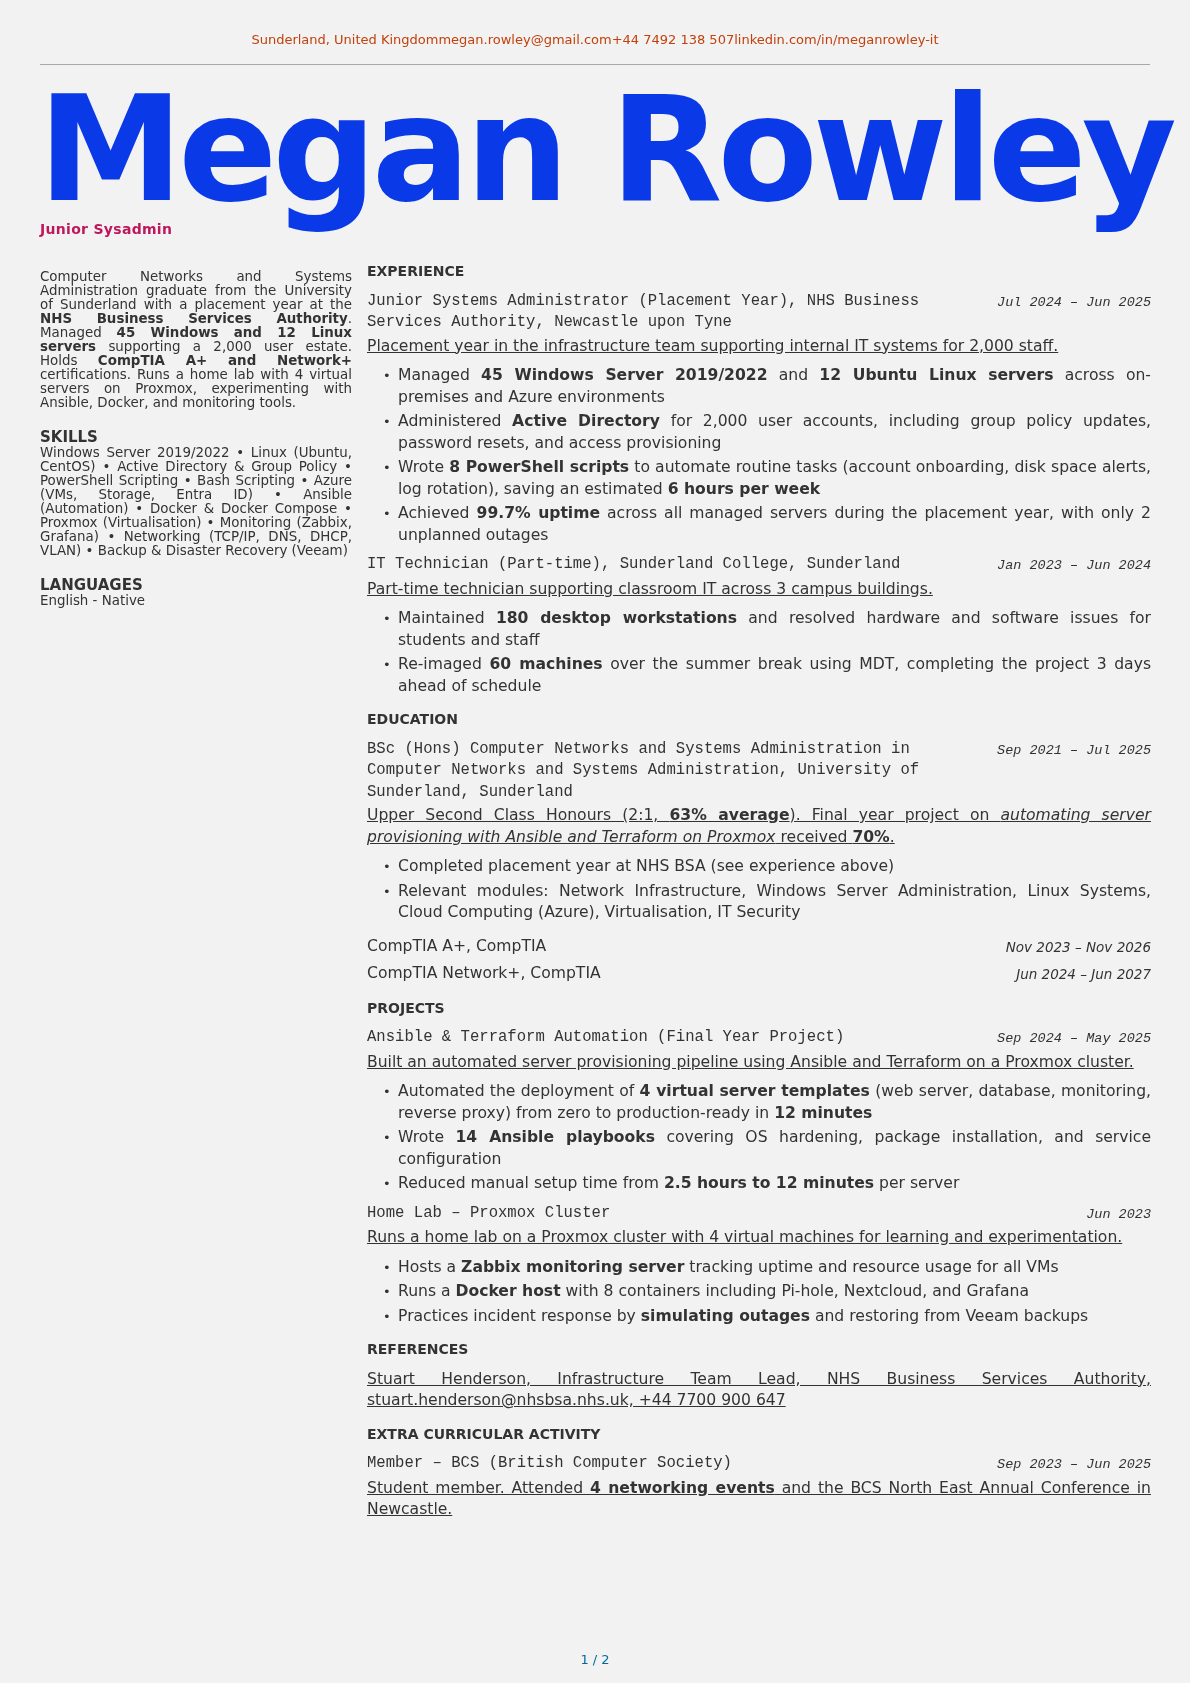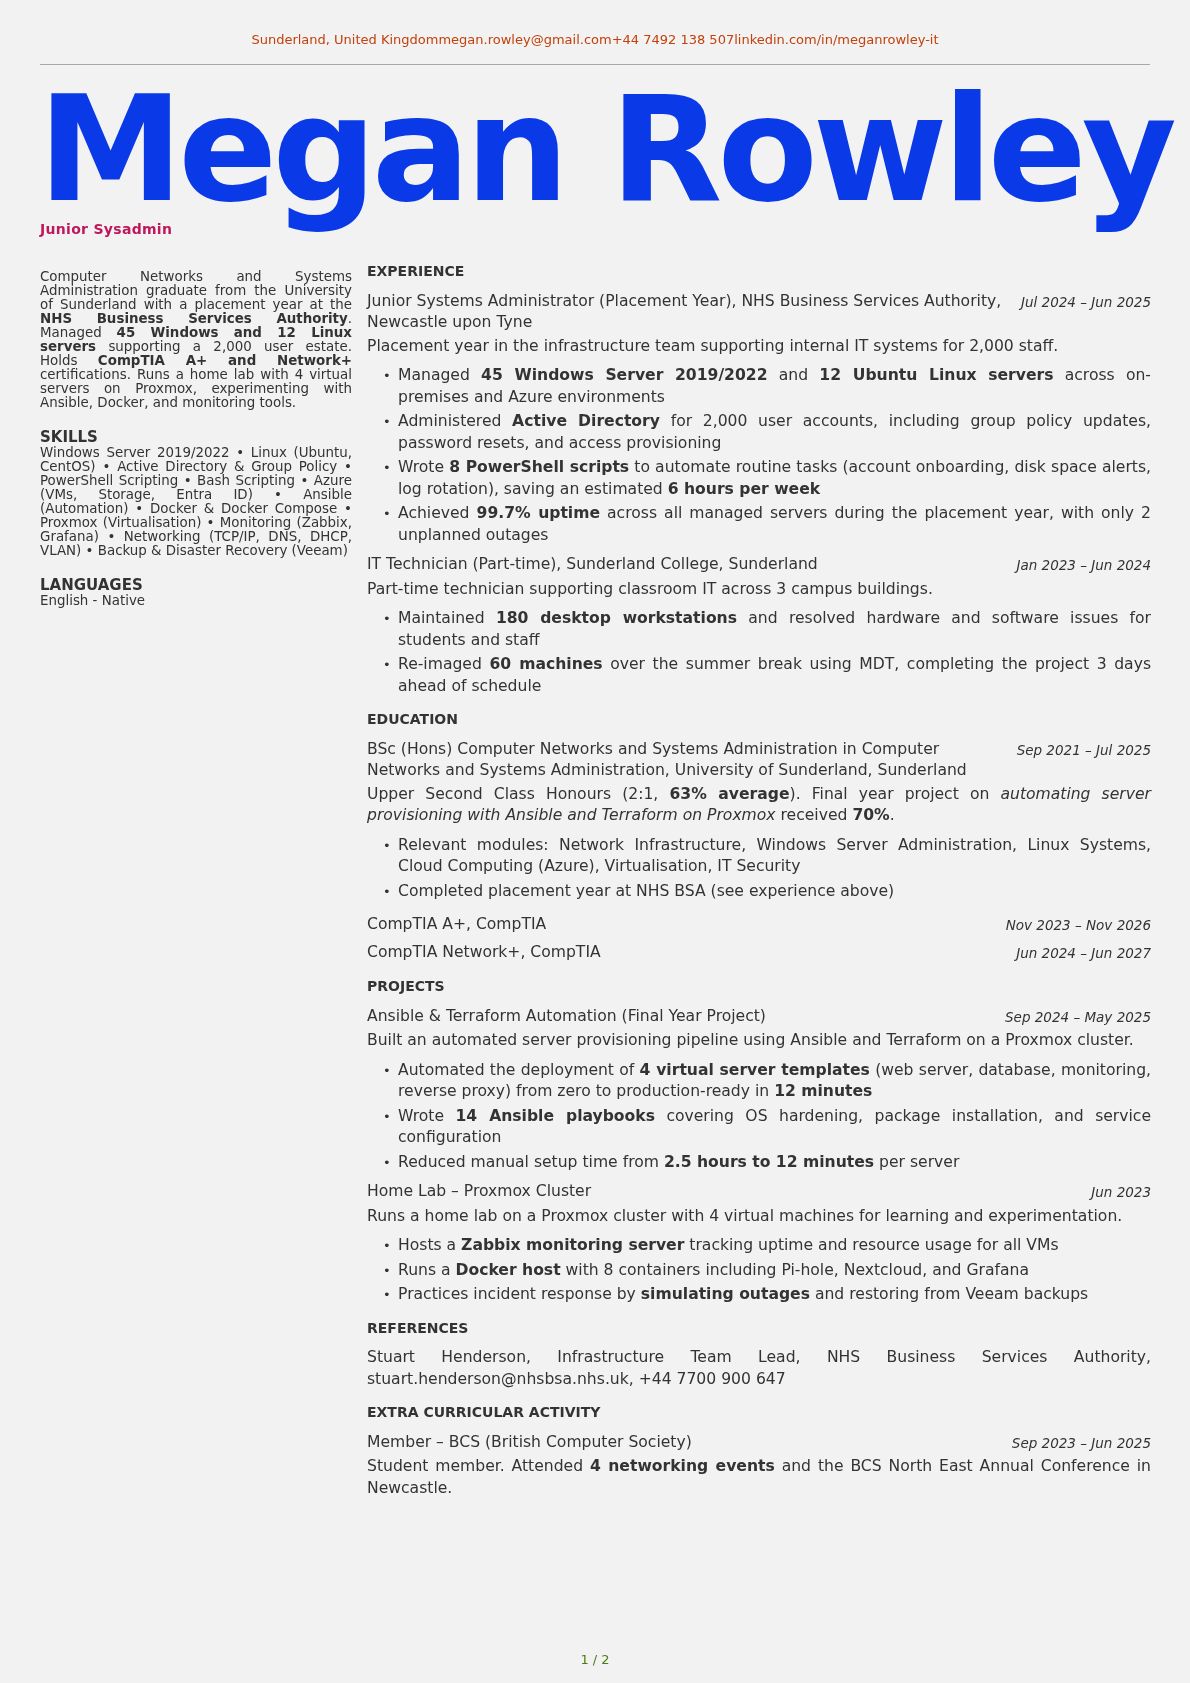--- a/index.html
+++ b/index.html
@@ -38,33 +38,33 @@
   .main {
     position: absolute; left: 367px; top: 261px; width: 784px;
     font-size: 15.6px; line-height: 21.5px; color: #333;
   }
   .sec-heading {
     font-weight: bold; font-size: 14px; color: #333; margin: 0 0 8px 0;
     text-transform: uppercase;
   }
   .section { margin-bottom: 12px; }
   .entry { margin-bottom: 8px; }
-  .entry-head { display: flex; justify-content: flex-start; align-items: flex-start; }
+  .entry-head { display: flex; justify-content: flex-start; align-items: flex-start; font-family: Liberation Mono, monospace; }
   .entry-title { flex: 1; padding-right: 12px; }
   .entry-date { font-style: italic; font-size: 13.5px; white-space: nowrap; padding-top: 1px; }
-  .entry-desc { margin: 2px 0 0 0; text-align: justify; }
+  .entry-desc { margin: 2px 0 0 0; text-align: justify; text-decoration: underline; }
   ul.bullets { margin: 8px 0 0 0; padding: 0 0 0 31px; list-style: none; }
   ul.bullets li { position: relative; margin-bottom: 3px; text-align: justify; }
   ul.bullets li::before {
     content: "\2022"; position: absolute; left: -15px; top: 0; font-size: 13px;
   }
   .cert-row { display: flex; justify-content: space-between; margin-bottom: 5px; text-align: center; }
   .page-num {
     position: absolute; left: 0; width: 1190px; top: 1652px;
-    text-align: center; font-size: 13px; color: #4d7c0f;
+    text-align: center; font-size: 13px; color: #0369a1;
   }
   b { font-weight: bold; }
 </style>
 </head>
 <body>
 
 <div class="contact-bar">
   <span>Sunderland, United Kingdom</span>
   <span>megan.rowley@gmail.com</span>
   <span>+44 7492 138 507</span>
@@ -116,22 +116,22 @@
   <div class="section">
     <div class="sec-heading">EDUCATION</div>
     <div>
         <div class="entry">
           <div class="entry-head">
             <div class="entry-title">BSc (Hons) Computer Networks and Systems Administration in Computer Networks and Systems Administration, University of Sunderland, Sunderland</div>
             <div class="entry-date">Sep 2021 – Jul 2025</div>
           </div>
           <div class="entry-desc"><span>Upper Second Class Honours (2:1, </span><b>63% average</b><span>). Final year project on </span><i>automating server provisioning with Ansible and Terraform on Proxmox</i><span> received </span><b>70%</b><span>.</span></div>
           <ul class="bullets">
+            <li><span>Completed placement year at NHS BSA (see experience above)</span></li>
             <li><span>Relevant modules: Network Infrastructure, Windows Server Administration, Linux Systems, Cloud Computing (Azure), Virtualisation, IT Security</span></li>
-            <li><span>Completed placement year at NHS BSA (see experience above)</span></li>
           </ul>
         </div>
       </div>
   </div>
 
   <div class="section">
     <div class="cert-row">
       <span>CompTIA A+, CompTIA</span>
       <span class="entry-date">Nov 2023 – Nov 2026</span>
     </div>

